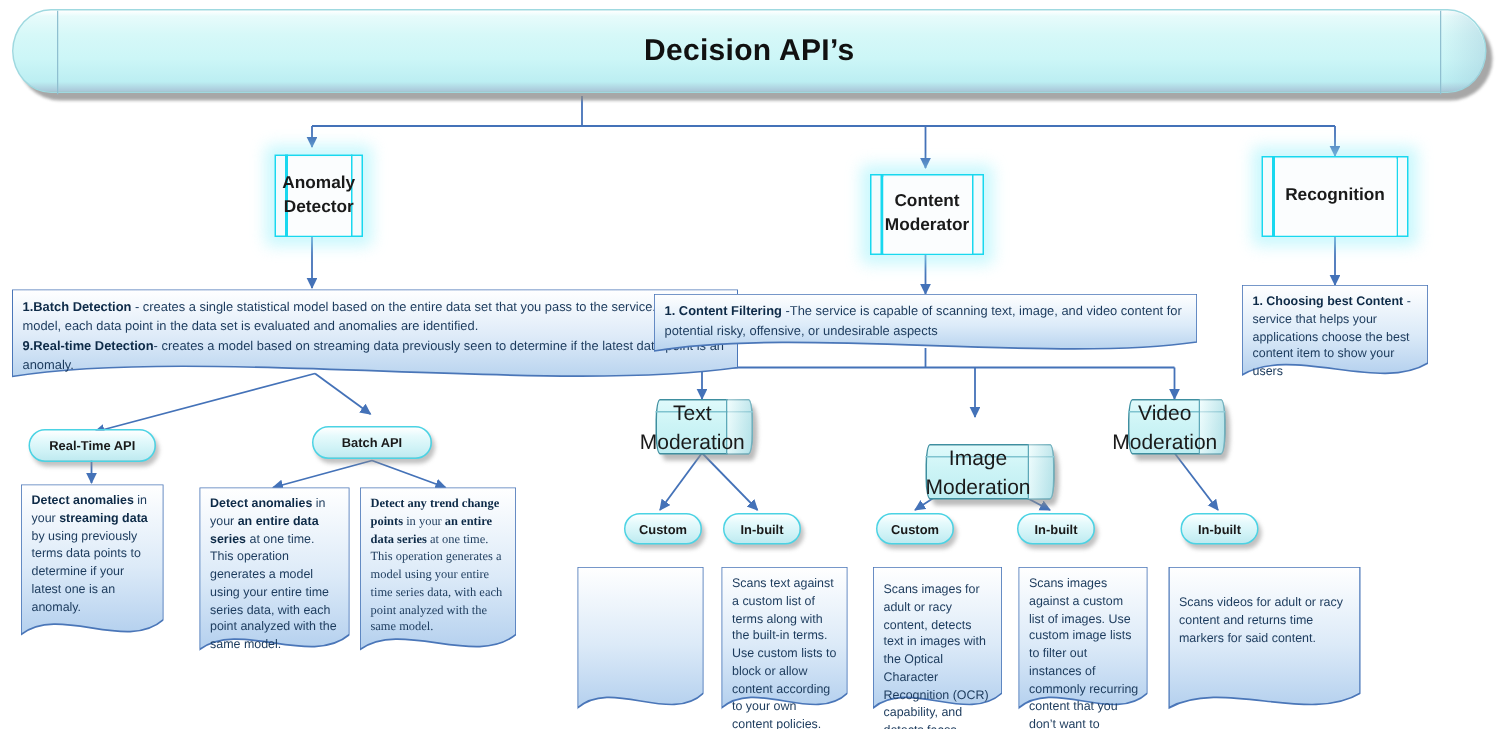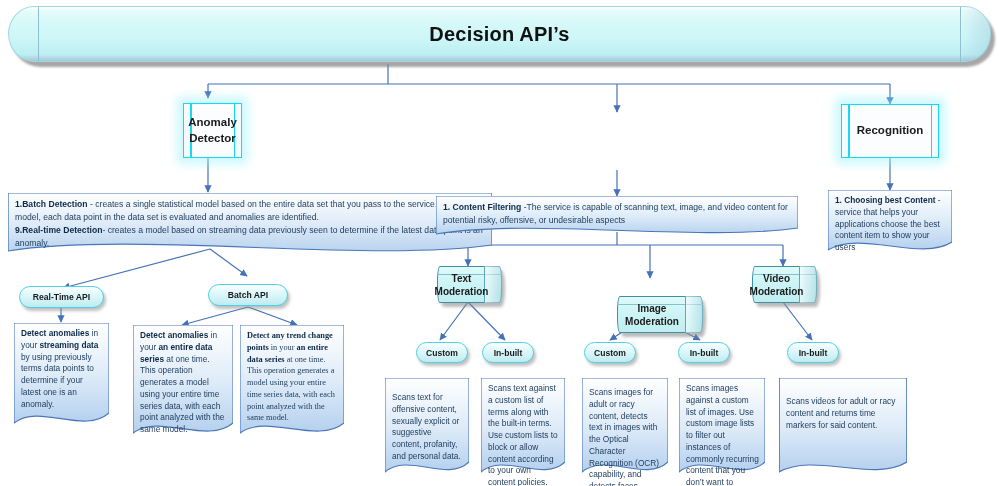--- a/index.html
+++ b/index.html
@@ -52,21 +52,21 @@
   .vcyl .bd{position:absolute;left:0;top:0;width:100%;height:100%;
       border:1.4px solid #3e8fa0;box-sizing:border-box;border-radius:3px/14px;
       background:linear-gradient(to bottom,#dffafb 0%,#cdf4f6 45%,#bfeef2 100%);}
   .vcyl .capT{position:absolute;left:0;right:0;top:0;height:9px;
       border-bottom:1.2px solid #7fc3cf;box-sizing:border-box;}
   .vcyl .rcap{position:absolute;right:0;top:0;bottom:0;width:18px;
       border-left:1.2px solid #5ea8b8;box-sizing:border-box;border-radius:0 3px 3px 0/0 14px 14px 0;
       background:linear-gradient(to right,rgba(255,255,255,.55) 0%,rgba(160,210,220,.5) 100%);}
   .vcyl .lbl{position:absolute;left:4px;right:20px;top:0;bottom:0;
       display:flex;align-items:center;justify-content:center;text-align:center;
-      font-size:10px;font-weight:bold;color:#1a1a1a;line-height:1.3;}
+      font-size:14px;font-weight:normal;color:#1a1a1a;line-height:1.3;}
 
   
   .pill{position:absolute;}
   .pill .sh{position:absolute;left:2px;top:3px;width:100%;height:100%;
       background:#8e8e8e;filter:blur(1.4px);opacity:.55;border-radius:999px;}
   .pill .bd{position:absolute;left:0;top:0;width:100%;height:100%;border-radius:999px;
       border:1.4px solid #4bd3e4;box-sizing:border-box;
       background:linear-gradient(to bottom,#ffffff 0%,#e6fafc 28%,#cff2f6 70%,#bfeaf0 100%);
       display:flex;align-items:center;justify-content:center;
       font-size:8.6px;font-weight:bold;color:#1a1a1a;}
@@ -128,20 +128,27 @@
   </div>
 
   <div class="svc" style="left:170px;top:103px;width:59px;height:55px;margin-left:13px;">
     <div class="glow"></div>
     <div class="outer"></div>
     <div class="sideL"></div>
     <div class="sideR"></div>
     <div class="face">Anomaly<br>Detector</div>
   </div>
 
+  <div class="svc" style="left:580px;top:116px;width:76px;height:54px;">
+    <div class="glow"></div>
+    <div class="outer"></div>
+    <div class="sideL"></div>
+    <div class="sideR"></div>
+    <div class="face">Content<br>Moderator</div>
+  </div>
 
   <div class="svc" style="left:841px;top:104px;width:98px;height:54px;">
     <div class="glow"></div>
     <div class="outer"></div>
     <div class="sideL"></div>
     <div class="sideR"></div>
     <div class="face">Recognition</div>
   </div>
 
   <div class="note wide" style="left:8px;top:193px;width:452px;height:66px;padding-left:32px;">
@@ -278,21 +285,20 @@
   </div>
   <div class="pill" style="left:787px;top:342px;width:52px;height:21px;">
     <div class="sh"></div>
     <div class="bd">In-built</div>
   </div>
 
   <div class="note" style="left:385px;top:378px;width:84px;height:104px;">
     <svg class="nsvg" viewBox="0 0 84 104" preserveAspectRatio="none">
       <path d="M0,0 H84 V84 C62,105 23,74 0,94 Z" fill="url(#ng4)" stroke="#4a76b8" stroke-width="1.1"></path>
     </svg>
-    <div class="ntxt" style="top:14px">Scans text for offensive content, sexually explicit or suggestive content, profanity, and personal data.</div>
   </div>
 
   <div class="note" style="left:481px;top:378px;width:84px;height:104px;">
     <svg class="nsvg" viewBox="0 0 84 104" preserveAspectRatio="none">
       <path d="M0,0 H84 V84 C62,105 23,74 0,94 Z" fill="url(#ng4)" stroke="#4a76b8" stroke-width="1.1"></path>
     </svg>
     <div class="ntxt">Scans text against a custom list of terms along with the built-in terms. Use custom lists to block or allow content according to your own content policies.</div>
   </div>
 
   <div class="note" style="left:582px;top:378px;width:86px;height:104px;">

